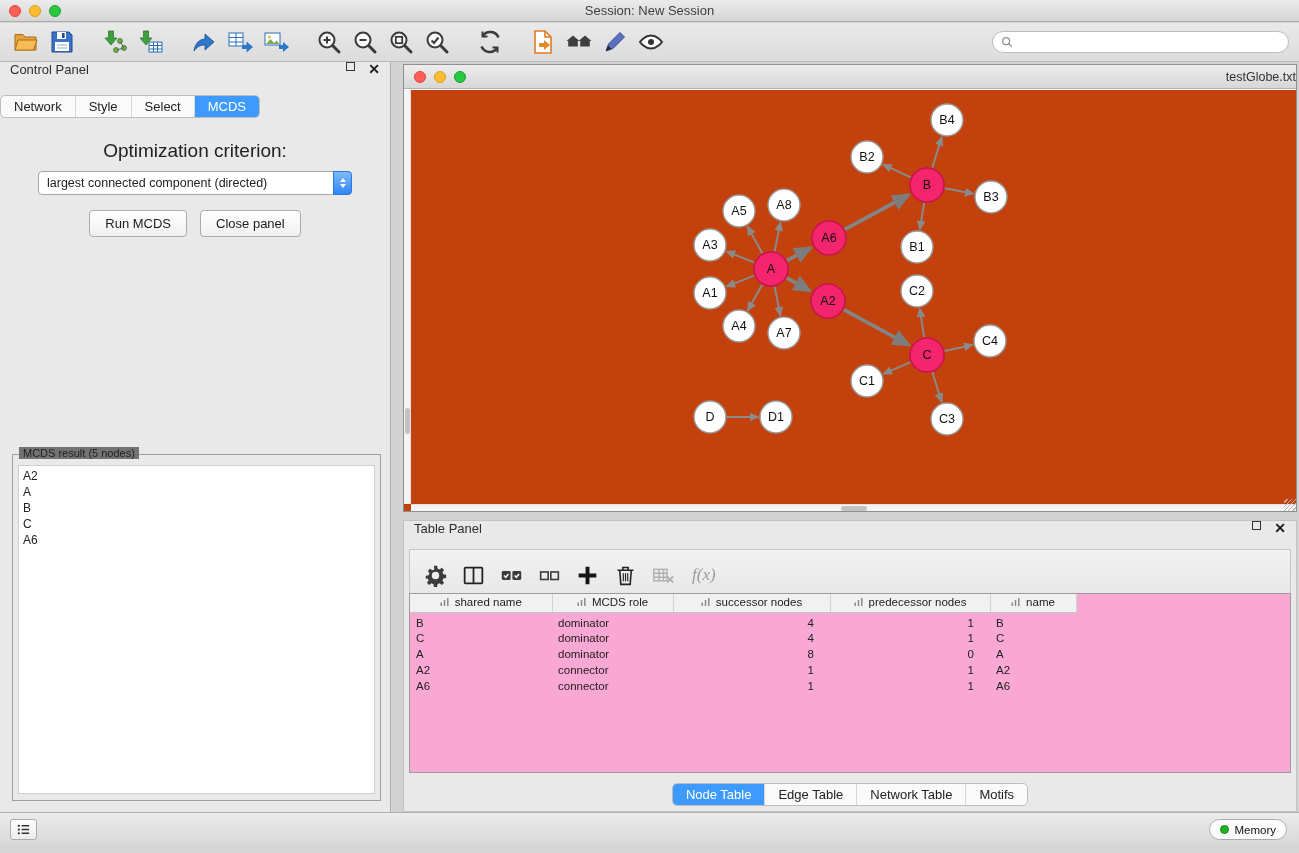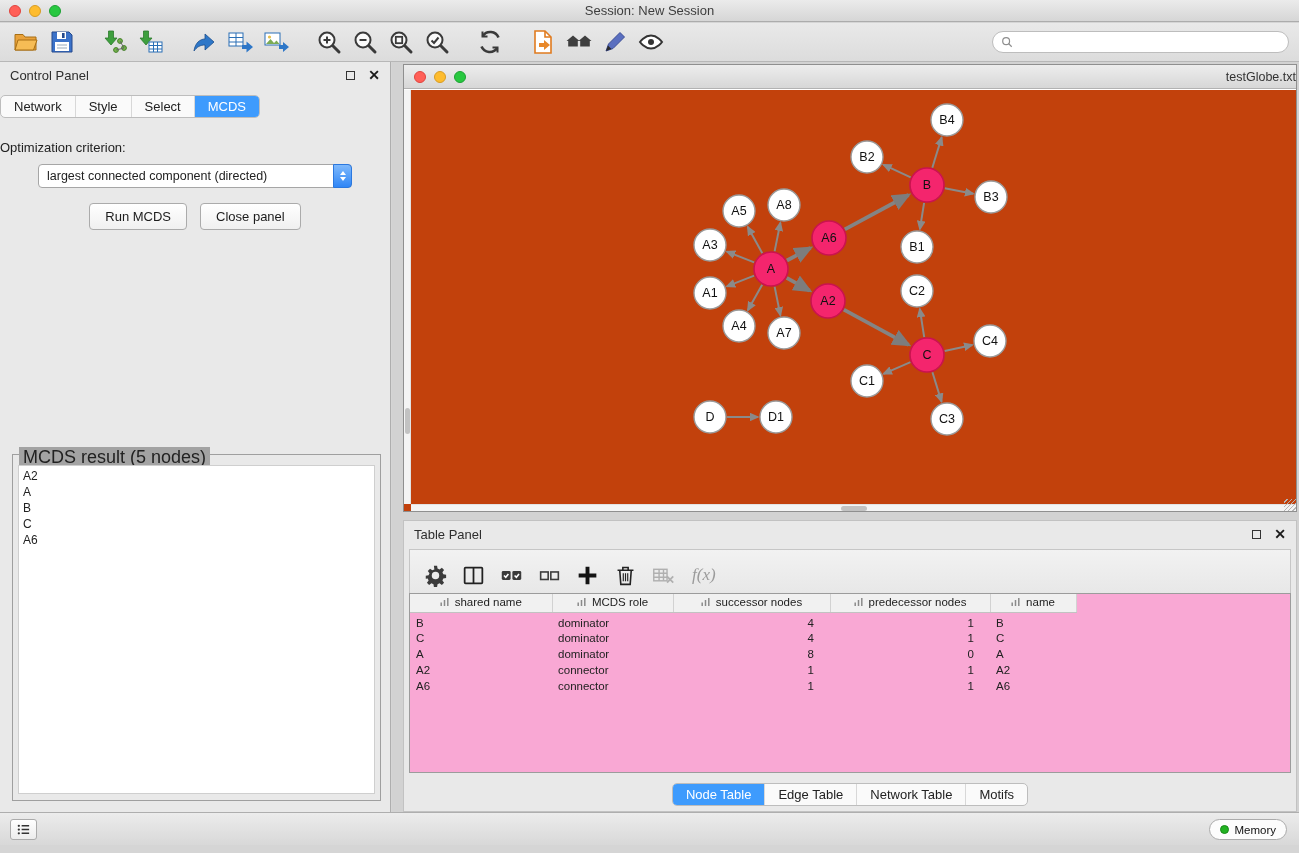--- a/index.html
+++ b/index.html
@@ -21,39 +21,39 @@
   .tb-btn.gap{margin-left:17px}
   .tb-btn svg{width:26px;height:26px}
   .searchbox{position:absolute;right:10px;top:8px;width:297px;height:22px;background:#fff;border:1px solid #bdbdbd;border-radius:12px;display:flex;align-items:center;padding:0 8px;gap:5px}
   .searchbox svg{width:12px;height:12px}
   .searchbox input{border:none;outline:none;flex:1;font-size:12px;background:transparent;font-family:inherit}
 
   .main{position:absolute;top:62px;left:0;right:0;bottom:33px}
 
   
   .control-panel{position:absolute;left:0;top:0;bottom:0;width:391px;background:#e9e9e9;border-right:1px solid #aeaeae}
-  .panel-header{height:26px;display:flex;align-items:center;padding:0 10px;font-size:13px;color:#2e2e2e}
+  .panel-header{height:26px;display:flex;align-items:flex-start;padding:0 10px;font-size:13px;color:#2e2e2e}
   .panel-header .spacer{flex:1}
   .float-btn{width:9px;height:9px;border:1.5px solid #333;margin-right:13px}
   .close-btn{font-size:14px;font-weight:bold;color:#1a1a1a;line-height:1}
   .cp-tabs{display:flex;justify-content:flex-start;margin-top:7px}
   .seg{display:flex;border:1px solid #bdbdbd;border-radius:5px;overflow:hidden;background:#fafafa}
   .seg .tab{padding:3px 13px;font-size:13px;border-left:1px solid #d8d8d8;color:#222;white-space:nowrap}
   .seg .tab:first-child{border-left:none}
   .seg .tab.active{background:#3e9bfd;color:#fff}
-  .opt-label{margin-top:22px;font-size:13px}
+  .opt-label{text-align:center;margin-top:22px;font-size:19px}
   .dropdown{position:relative;margin:9px auto 0;width:314px;height:24px;background:#fff;border:1px solid #a6a6a6;border-radius:4px;display:flex;align-items:center;padding-left:8px;font-size:12.5px}
   .dd-cap{position:absolute;right:-1px;top:-1px;bottom:-1px;width:19px;background:linear-gradient(#7fb9fc,#2f86f6);border:1px solid #2b78df;border-radius:0 4px 4px 0;display:flex;flex-direction:column;align-items:center;justify-content:center;gap:2px}
   .dd-cap i{width:0;height:0;border-left:3.5px solid transparent;border-right:3.5px solid transparent}
   .dd-cap .up{border-bottom:4.5px solid #fff}
   .dd-cap .down{border-top:4.5px solid #fff}
   .cp-buttons{display:flex;justify-content:center;gap:13px;margin-top:15px}
   .btn{background:linear-gradient(#ffffff,#f0f0f0);border:1px solid #ababab;border-radius:4px;padding:5px 15px;font-size:13px;color:#1c1c1c}
   .result-fieldset{position:absolute;left:12px;right:9px;top:392px;height:347px;border:1px solid #9f9f9f}
-  .result-legend{position:absolute;top:-8px;left:6px;background:#a3a3a3;padding:0 4px;font-size:18px}
+  .result-legend{position:absolute;top:-8px;left:6px;background:#737373;padding:0 4px;font-size:11px}
   .result-list{position:absolute;left:5px;right:5px;top:10px;bottom:6px;background:#fff;border:1px solid #cfcfcf;overflow:auto;padding:2px 0}
   .result-list .item{font-size:12px;padding:0 4px;line-height:16px}
 
   
   .right-area{position:absolute;left:392px;top:0;right:0;bottom:0;background:#d2d2d2}
 
   
   .network-window{position:absolute;left:11px;top:2px;right:2px;height:448px;background:#fff;border:1px solid #8f8f8f}
   .nw-titlebar{position:absolute;top:0;left:0;right:0;height:24px;background:linear-gradient(#ededed,#d7d7d7);border-bottom:1px solid #b2b2b2;display:flex;align-items:center;justify-content:flex-end}
   .nw-titlebar .traffic{left:10px}

